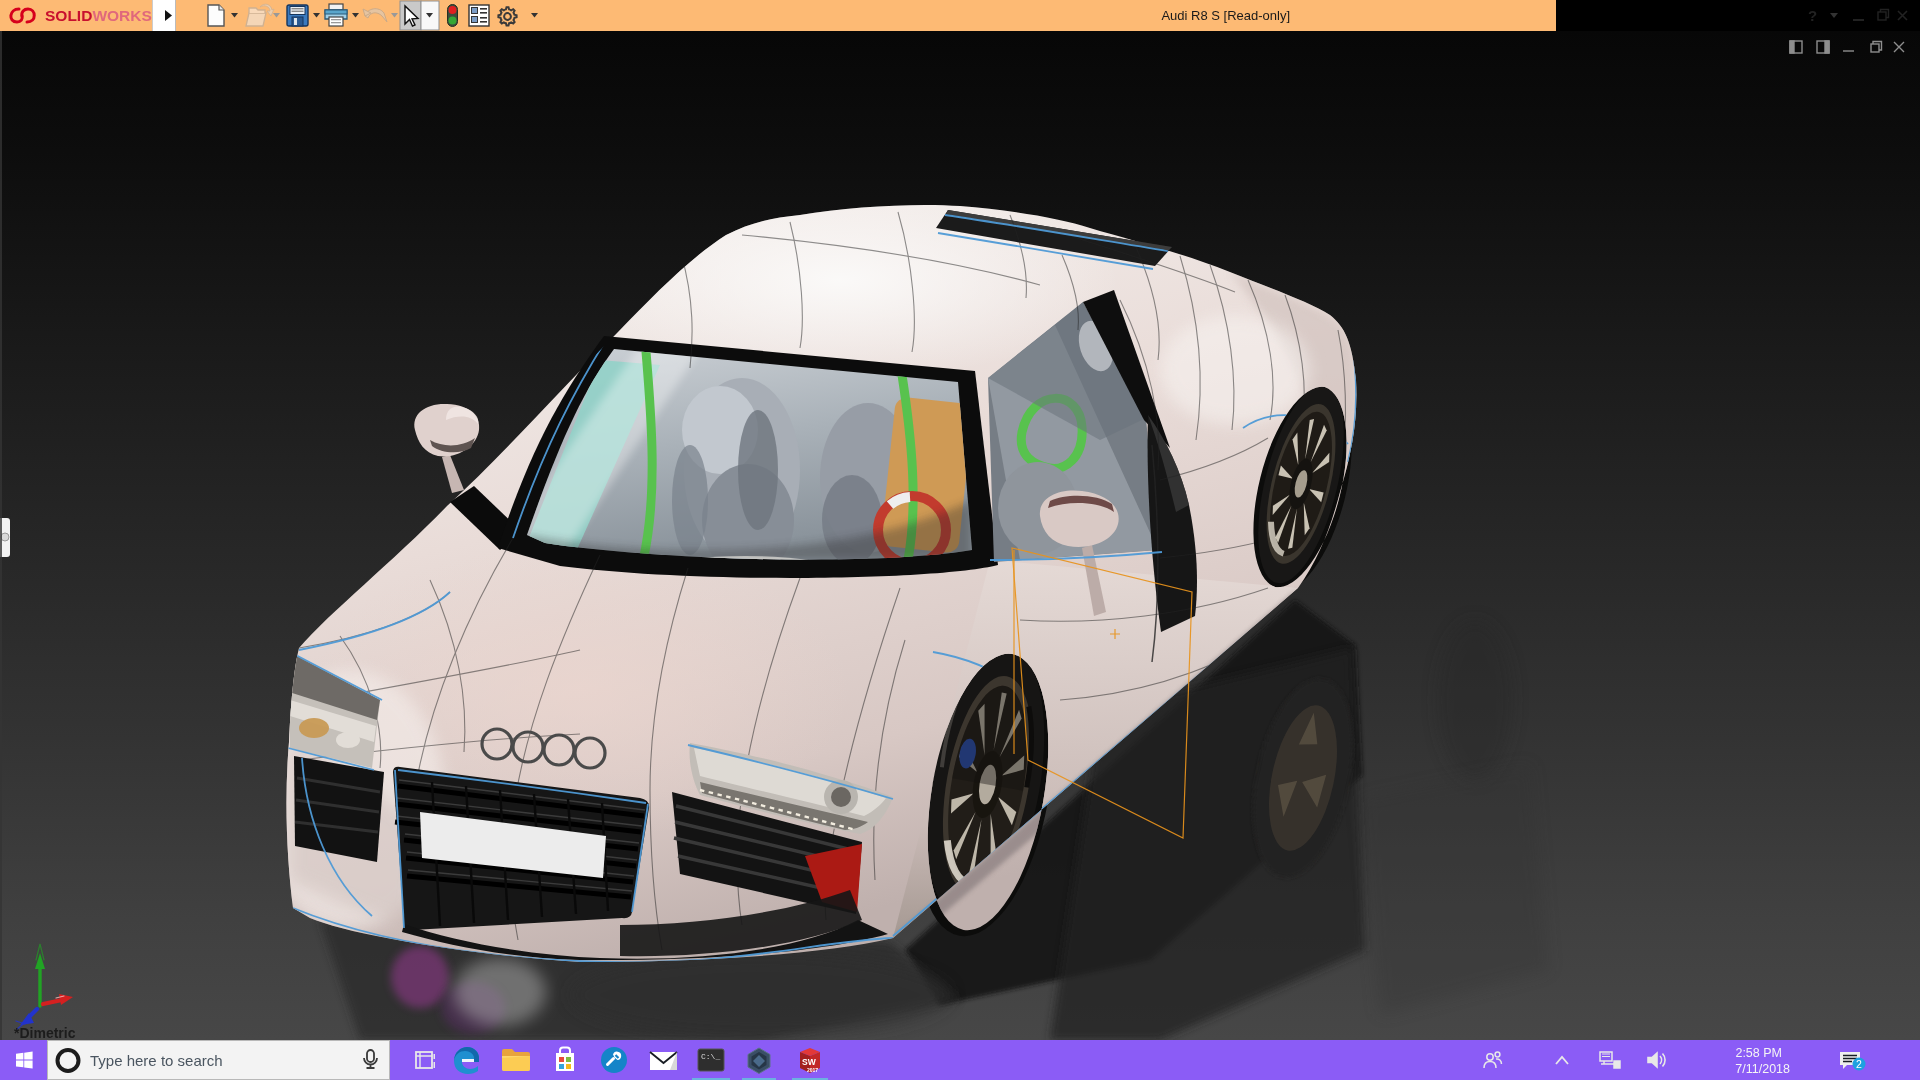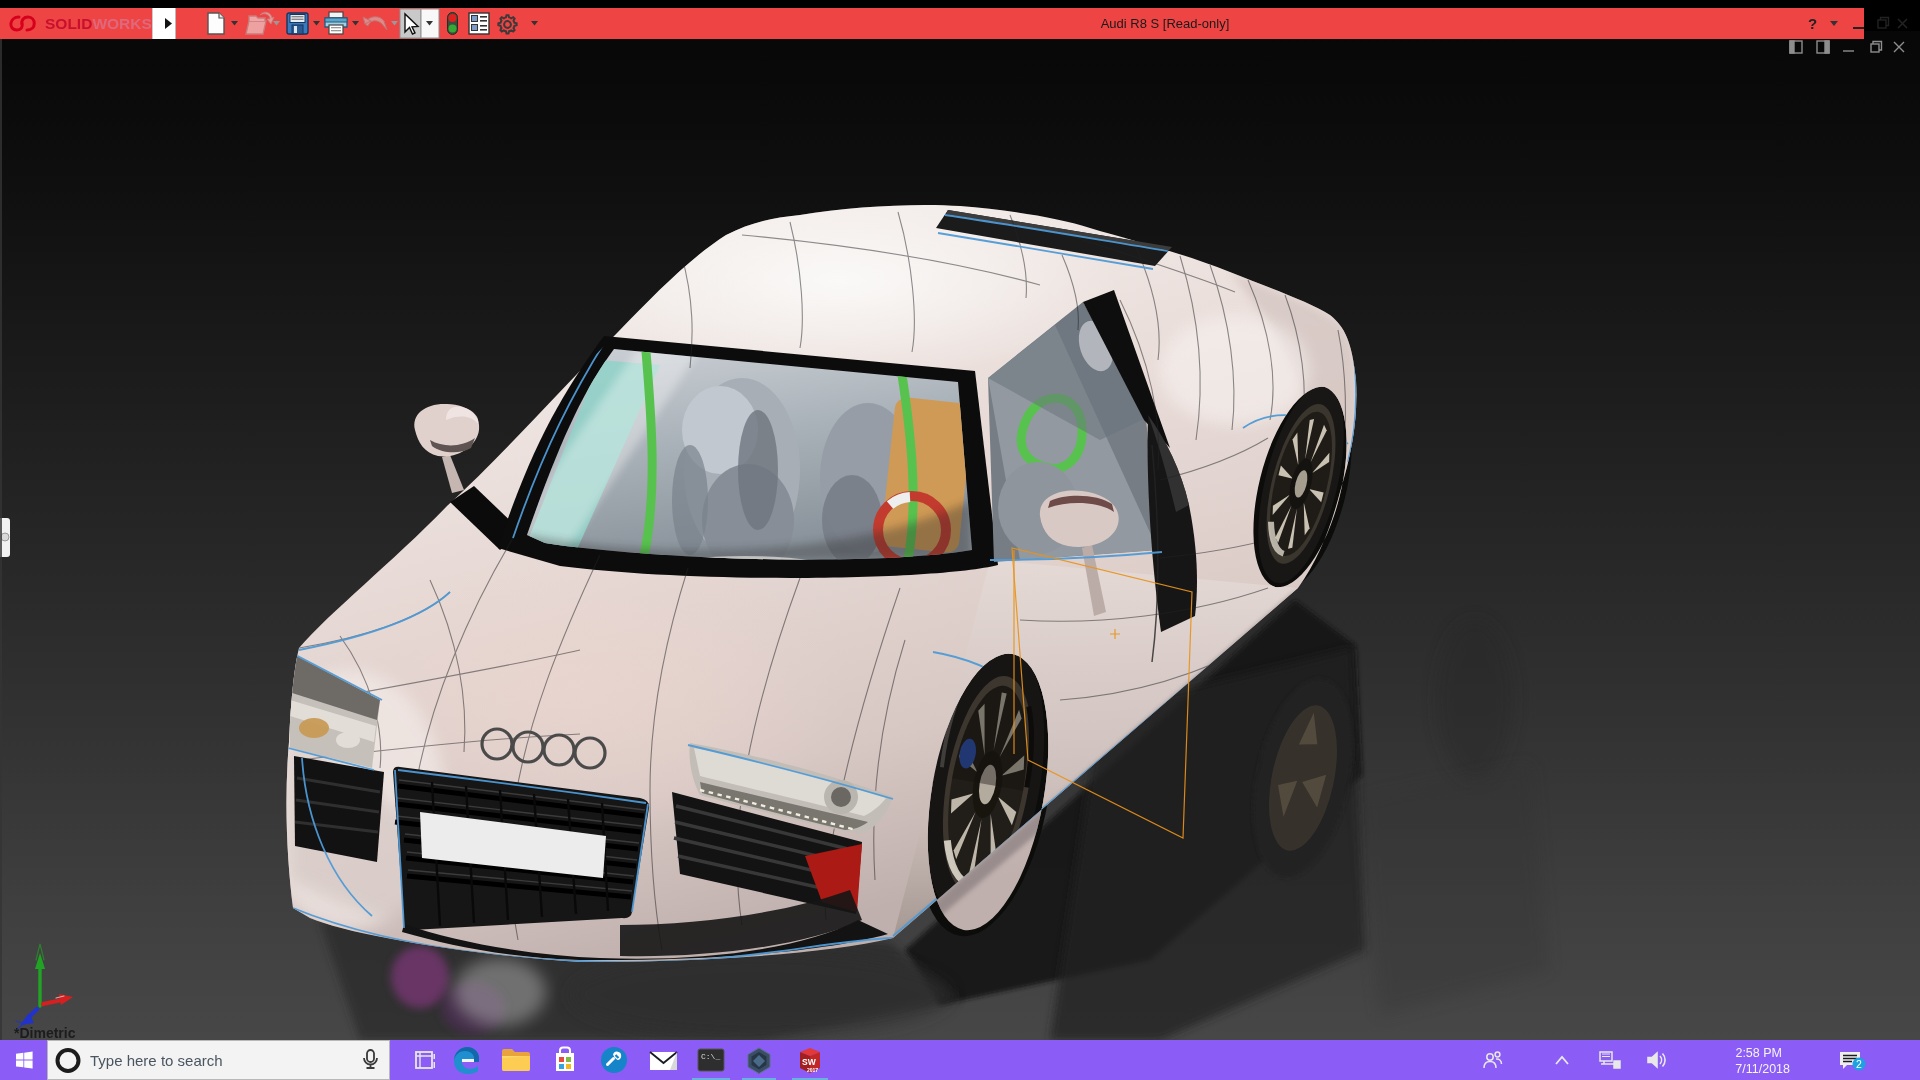--- a/index.html
+++ b/index.html
@@ -1,18 +1,18 @@
 <!DOCTYPE html>
 <html><head>
 <meta charset="utf-8">
 <style>
 * { margin:0; padding:0; box-sizing:border-box; }
 html,body { width:1920px; height:1080px; overflow:hidden; background:#000; font-family:"Liberation Sans",sans-serif; }
 #stage { position:relative; width:1920px; height:1080px; }
-#topbar { position:absolute; left:0; top:8px; width:1864px; height:31px; background:#ef4444; z-index:10; }
+#topbar { position:absolute; left:0; top:0; width:1556px; height:31px; background:#fdba74; z-index:10; }
 #viewport { position:absolute; left:0; top:31px; width:1920px; height:1009px; z-index:1;
   background:linear-gradient(180deg,#070707 0%,#0d0d0d 12%,#191919 30%,#262626 50%,#333333 70%,#404040 88%,#474747 100%); }
 #taskbar { position:absolute; left:0; top:1040px; width:1920px; height:40px; background:#8b5cf6; z-index:10; }
 .abs { position:absolute; }
 </style>
 </head>
 <body>
 <div id="stage">
 
   <div id="viewport"></div>
@@ -454,21 +454,21 @@
     <svg class="abs" style="left:1790px;top:0" width="130" height="31" viewBox="0 0 130 31">
       <text x="18" y="21" font-size="15" font-weight="bold" fill="#222">?</text>
       <path d="M40 13 l8 0 l-4 5 Z" fill="#333"></path>
       <rect x="63" y="19" width="11" height="2" fill="#222"></rect>
       <g fill="none" stroke="#222" stroke-width="1.4">
         <rect x="88" y="12" width="8" height="8"></rect>
         <path d="M90.5 12 V9.5 H98.5 V17.5 H96"></path>
       </g>
       <path d="M108 11 l9 9 M117 11 l-9 9" stroke="#222" stroke-width="1.6"></path>
     </svg>
-    <div class="abs" style="left:1040px;top:0;width:250px;height:31px;line-height:31px;font-size:13px;color:#1a1a1a;text-align:center;">Audi R8 S [Read-only]</div>
+    <div class="abs" style="left:1040px;top:0;width:250px;height:31px;line-height:31px;font-size:13px;color:#1a1a1a;text-align:right;">Audi R8 S [Read-only]</div>
   </div>
 
   <div id="taskbar">
     <svg class="abs" style="left:0;top:0" width="1920" height="40" viewBox="0 0 1920 40">
 
       <g fill="#ffffff" transform="translate(16,12)">
         <path d="M0 1.8 L7.4 0.8 V7.6 H0 Z"></path>
         <path d="M8.2 0.7 L16.6 -0.4 V7.6 H8.2 Z"></path>
         <path d="M0 8.5 H7.4 V15.3 L0 14.4 Z"></path>
         <path d="M8.2 8.5 H16.6 V16.6 L8.2 15.4 Z"></path>

